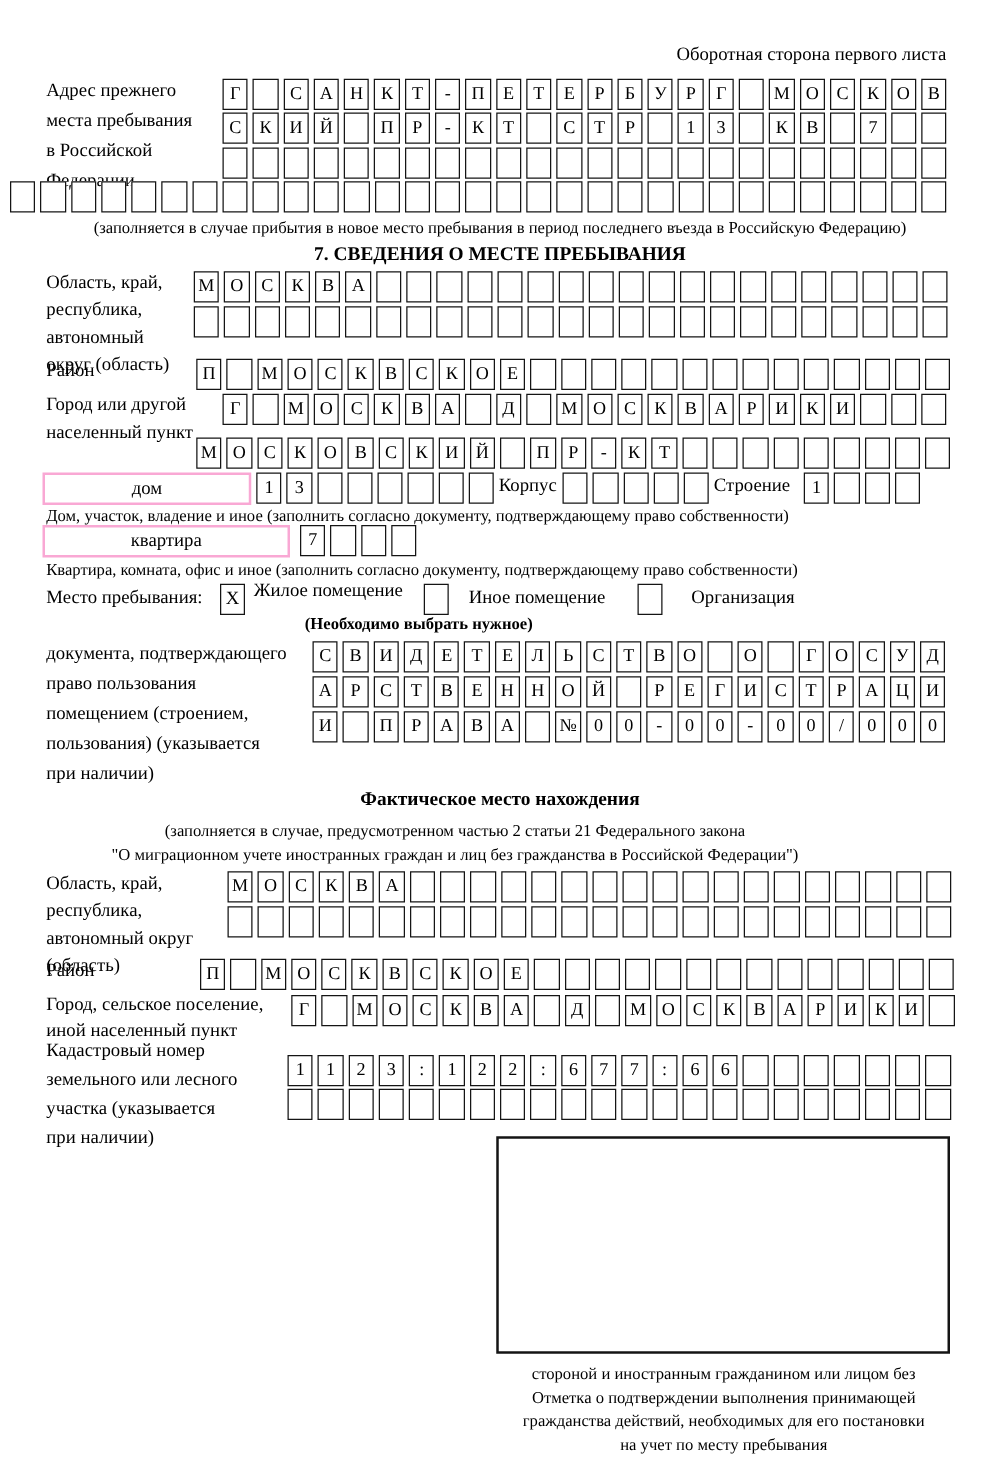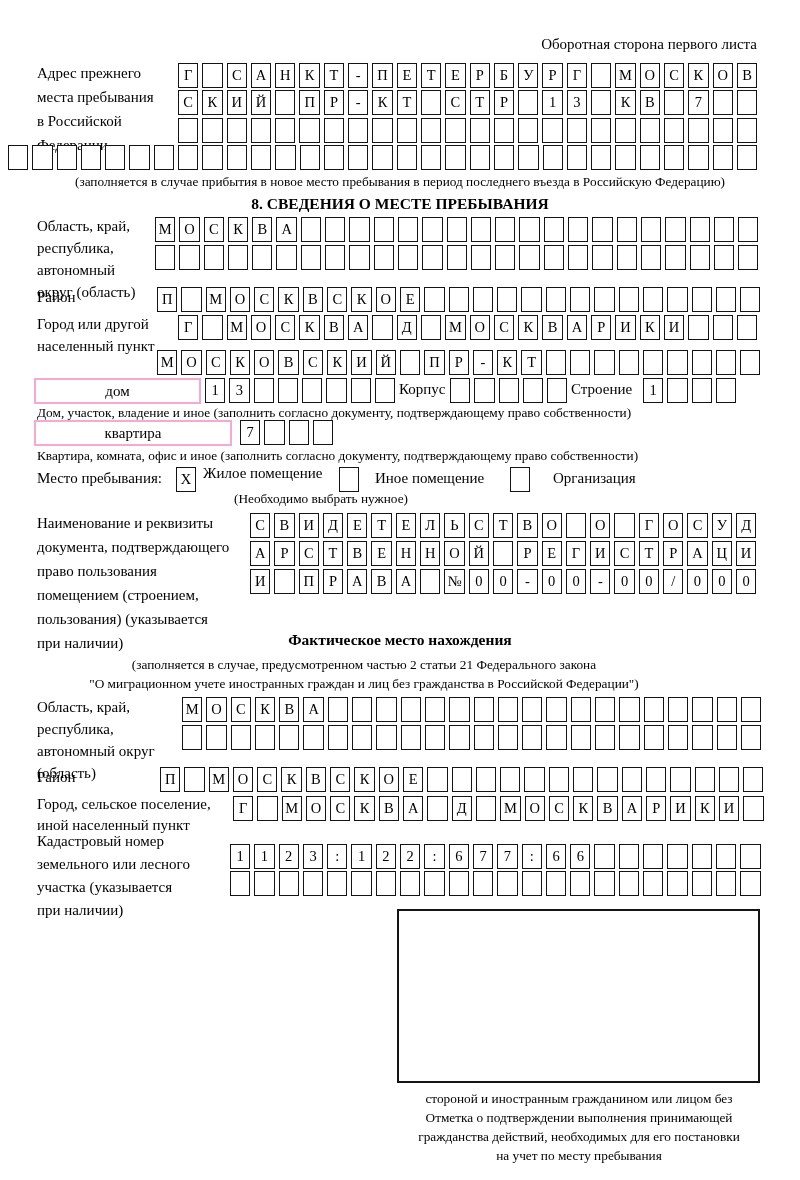--- a/index.html
+++ b/index.html
@@ -152,21 +152,21 @@
       <span class="cell"></span>
       <span class="cell"></span>
       <span class="cell"></span>
       <span class="cell"></span>
       <span class="cell"></span>
       <span class="cell"></span>
       <span class="cell"></span>
     </div>
   <div class="abs caption center" style="left:0; top:174px; width:800px;">(заполняется в случае прибытия в новое место пребывания в период последнего въезда в Российскую Федерацию)</div>
 
-  <div class="abs label bold center" style="left:0; top:195px; width:800px; font-size:15.5px;">8. СВЕДЕНИЯ О МЕСТЕ ПРЕБЫВАНИЯ</div>
+  <div class="abs label bold center" style="left:0; top:195px; width:800px; font-size:15.5px;">7. СВЕДЕНИЯ О МЕСТЕ ПРЕБЫВАНИЯ</div>
 
   <div class="abs label" style="left:37px; top:215px; line-height:22px;">
       <div>Область, край,</div>
       <div>республика,</div>
       <div>автономный</div>
       <div>округ (область)</div>
     </div>
   <div class="cellrow" style="left:155px; top:217px;">
       <span class="cell">М</span>
       <span class="cell">О</span>
@@ -348,24 +348,23 @@
     </div>
   <div class="abs caption" style="left:37px; top:448px;">Квартира, комната, офис и иное (заполнить согласно документу, подтверждающему право собственности)</div>
 
   <div class="abs label" style="left:37px; top:470px;">Место пребывания:</div>
   <div class="checkbox" style="left:176px; top:467px;">X</div>
   <div class="abs label" style="left:203px; top:465px;">Жилое помещение</div>
   <div class="checkbox" style="left:339px; top:467px;"></div>
   <div class="abs label" style="left:375px; top:470px;">Иное помещение</div>
   <div class="checkbox" style="left:510px; top:467px;"></div>
   <div class="abs label" style="left:553px; top:470px;">Организация</div>
-  <div class="abs caption center" style="left:121px; top:491px; width:400px;">(Необходимо выбрать нужное)</div>
+  <div class="abs caption center" style="left:135px; top:491px; width:400px;font-weight:bold;">(Необходимо выбрать нужное)</div>
 
   <div class="abs label" style="left:37px; top:511px; line-height:24px;">
-      <div>Наименование и реквизиты</div>
       <div>документа, подтверждающего</div>
       <div>право пользования</div>
       <div>помещением (строением,</div>
       <div>пользования) (указывается</div>
       <div>при наличии)</div>
     </div>
   <div class="cellrow" style="left:250px; top:513px;">
       <span class="cell">С</span>
       <span class="cell">В</span>
       <span class="cell">И</span>

